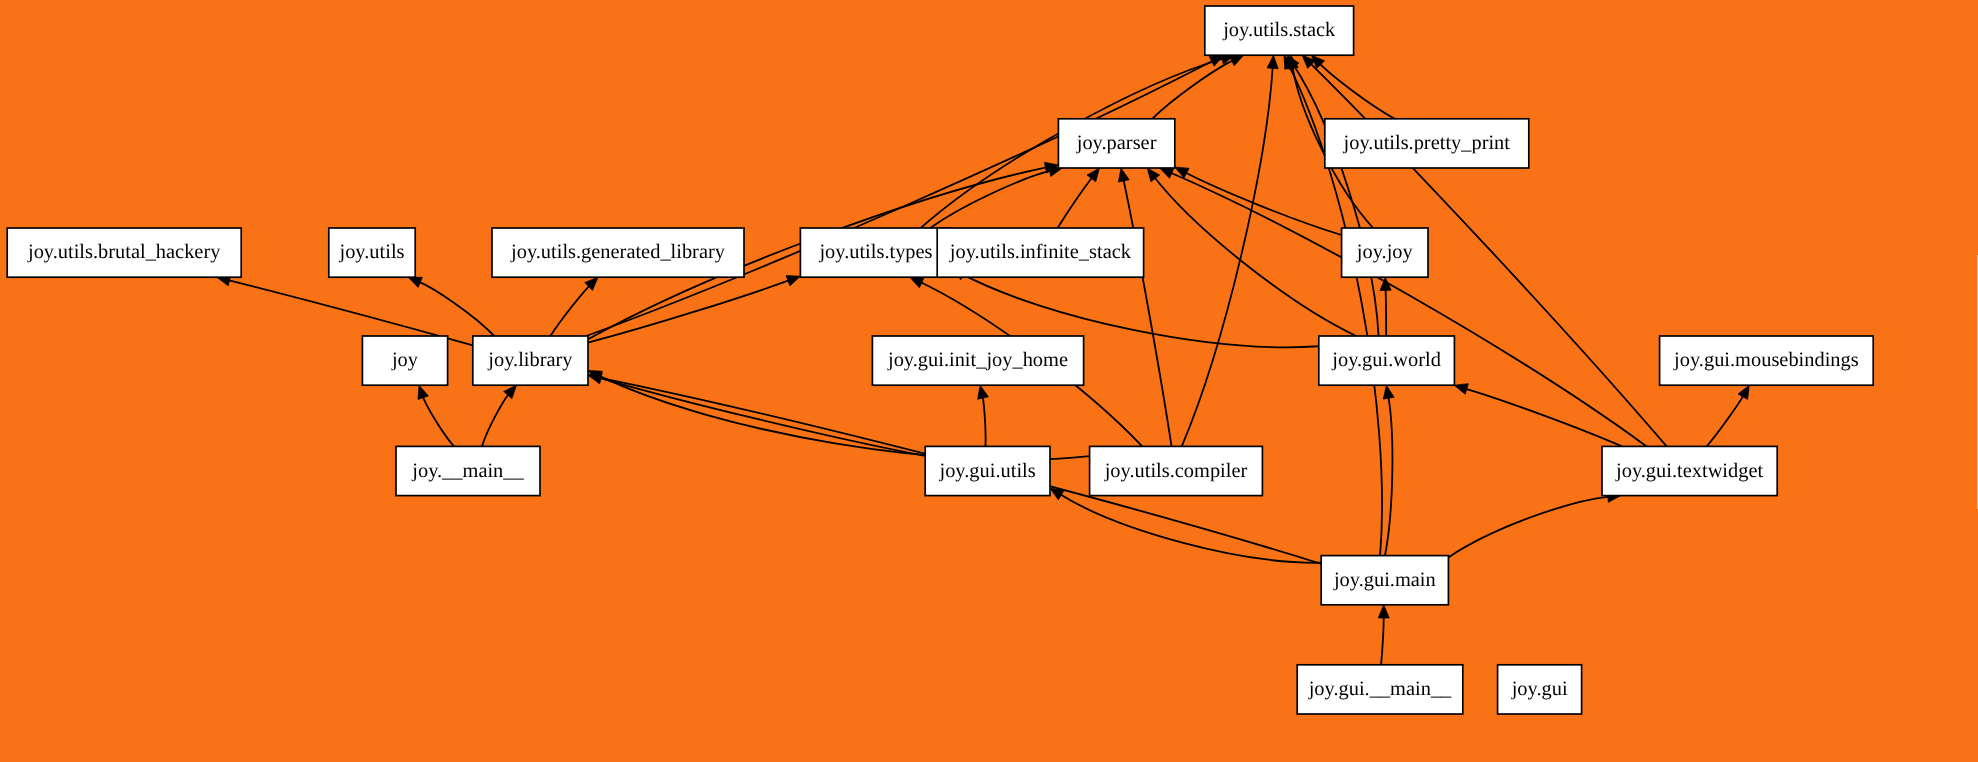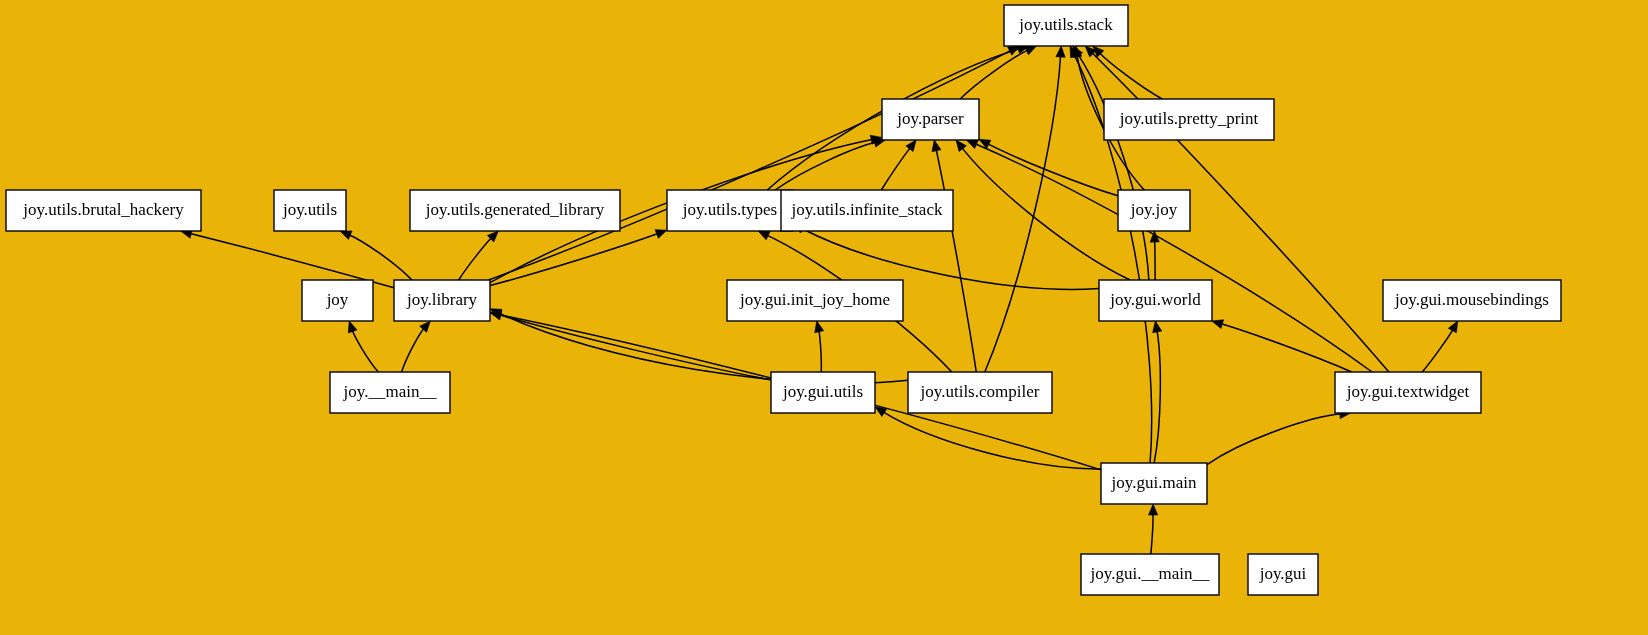--- a/index.html
+++ b/index.html
@@ -4,21 +4,21 @@
 <style>
   html, body {
     margin: 0;
     padding: 0;
     background: #ffffff;
   }
   #canvas-wrap {
     position: relative;
     width: 1648px;
     height: 635px;
-    background: #eab308;
+    background: #f97316;
     overflow: hidden;
     font-family: "Liberation Serif", "DejaVu Serif", serif;
   }
   svg#graph {
     position: absolute;
     top: 0;
     left: 0;
     width: 1648px;
     height: 635px;
     display: block;

